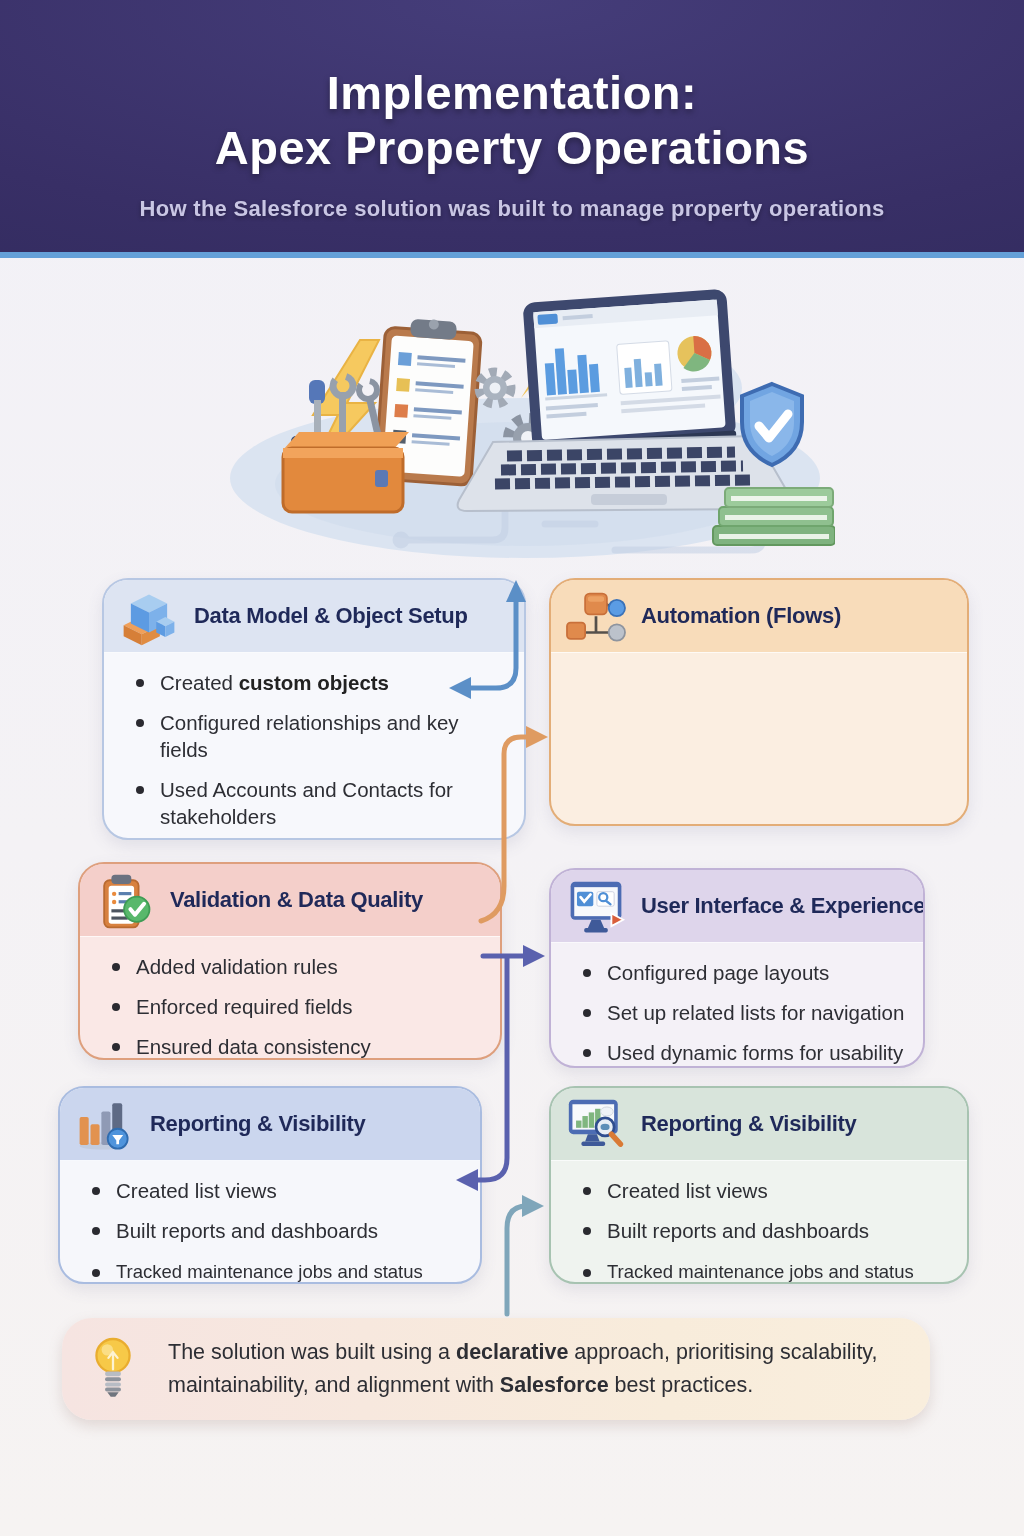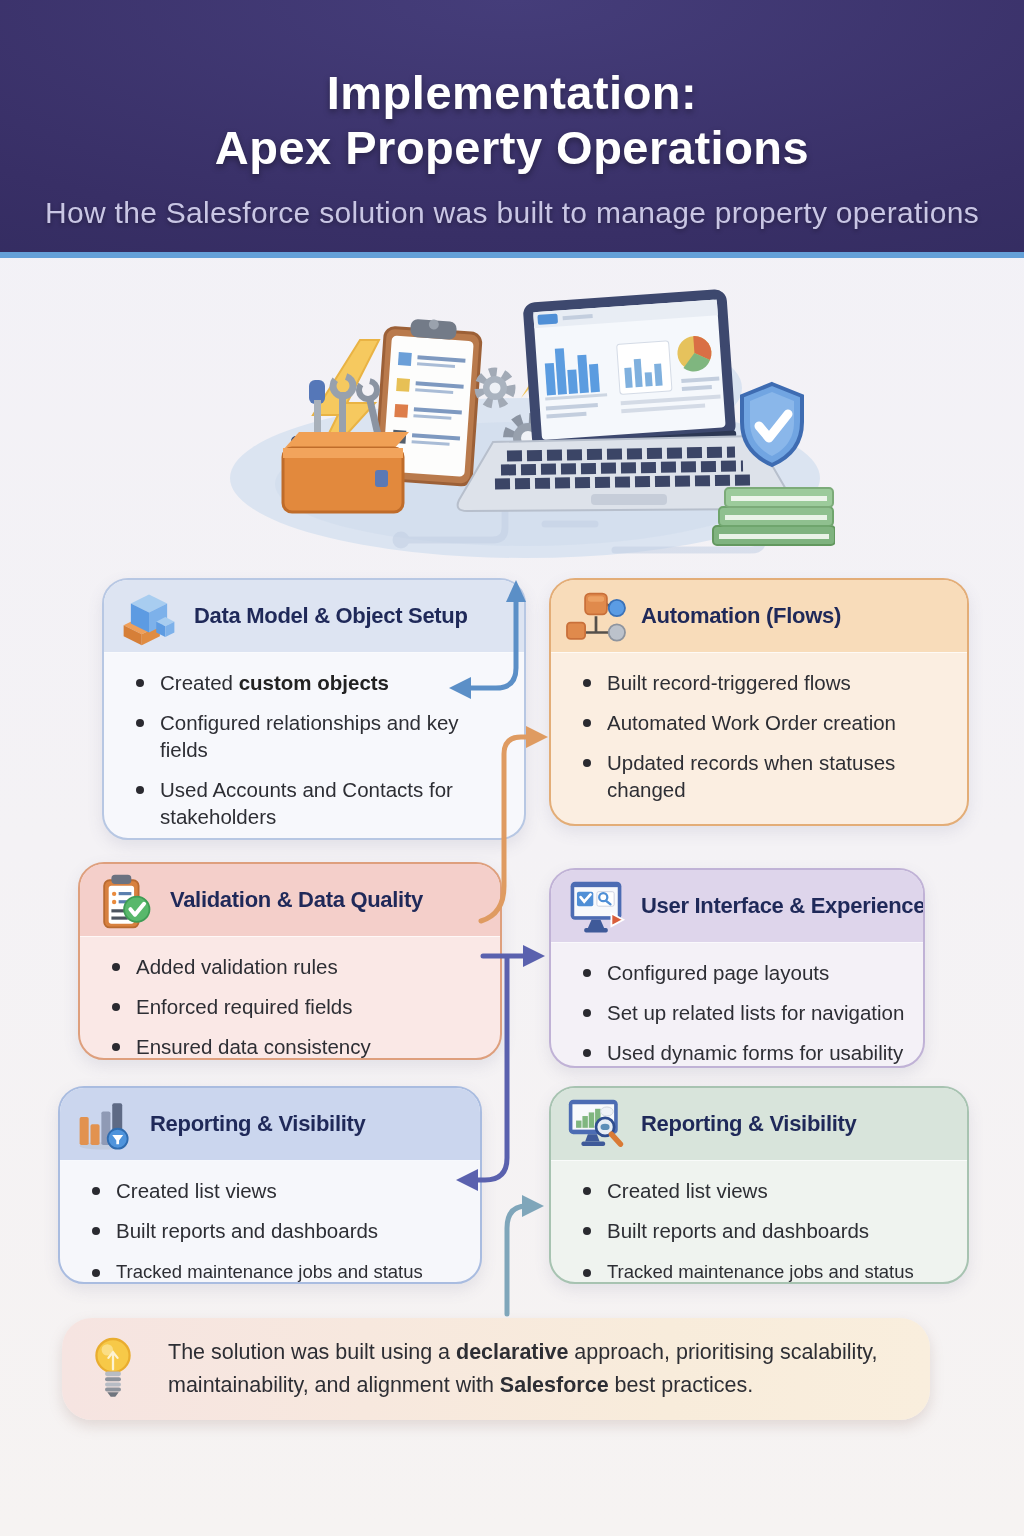--- a/index.html
+++ b/index.html
@@ -6,22 +6,22 @@
   .page{position:relative;width:1024px;height:1536px;margin:0 auto;overflow:hidden;
         background:linear-gradient(180deg,#f2f1f7 0%,#f4f2f5 55%,#f6f3f2 100%);
         font-family:"Liberation Sans",sans-serif;}
   
   .hero{position:absolute;left:0;top:0;width:100%;height:258px;
         background:radial-gradient(130% 170% at 50% 0%,#453d7a 0%,#382f66 55%,#2e295a 100%);
         border-bottom:6px solid #64a0d8;box-sizing:border-box;}
   .hero-inner{padding-top:58px;text-align:center;color:#fff;}
   .hero h1{margin:8px;font-size:47px;line-height:1.17;font-weight:700;letter-spacing:.5px;
            text-shadow:0 3px 6px rgba(0,0,0,.35);}
-  .hero .subtitle{margin-top:20px;font-size:30px;color:#c9c6e4;letter-spacing:.3px;
-           text-shadow:0 2px 4px rgba(0,0,0,.3);}
+  .hero .subtitle{margin-top:20px;font-size:22px;color:#c9c6e4;letter-spacing:.3px;
+           text-shadow:0 2px 4px rgba(0,0,0,.3);font-weight:bold;}
   
   .illustration{position:absolute;left:195px;top:288px;width:640px;height:282px;}
   
   .card{position:absolute;border-radius:26px;border:2px solid var(--bord,#ccc);
         background:var(--body,#fff);box-shadow:0 6px 16px rgba(90,90,130,.12);
         overflow:hidden;box-sizing:border-box;}
   .card-head{display:flex;align-items:center;gap:12px;height:72px;padding:0 8px 0 12px;
         background:var(--band,#eee);border-bottom:1px solid rgba(255,255,255,.85);}
   .icon{width:66px;height:60px;flex:0 0 66px;display:flex;align-items:center;justify-content:center;margin-top:4px;}
   .card-title{margin:0;font-size:22px;font-weight:700;color:#1f2959;letter-spacing:-.3px;white-space:nowrap;}
@@ -206,25 +206,20 @@
           </g>
           <rect x="24" y="5" width="24" height="23" rx="5" fill="#e08a4c" stroke="#c9703a" stroke-width="2"></rect>
           <rect x="27" y="8" width="18" height="6" rx="3" fill="#eda366" opacity=".9"></rect>
           <rect x="4" y="37" width="20" height="18" rx="4" fill="#e08a4c" stroke="#c9703a" stroke-width="2"></rect>
           <circle cx="59" cy="21" r="9" fill="#5b9ce4" stroke="#3a72b8" stroke-width="2"></circle>
           <circle cx="59" cy="48" r="9" fill="#bcc2cb" stroke="#8e949e" stroke-width="2"></circle>
         </svg>
       </span>
       <h2 class="card-title">Automation (Flows)</h2>
     </header>
-    <ul class="card-body">
-      <li><span>Built record-triggered flows</span></li>
-      <li><span>Automated Work Order creation</span></li>
-      <li><span>Updated records when statuses changed</span></li>
-    </ul>
   </section>
 
   <section class="card" style="left: 58px; top: 862px; width: 424px; height: 198px; margin-left: 20px; --band: #f4cfca; --body: #fae8e6; --bord: #de9f7d;">
     <header class="card-head">
       <span class="icon">
         <svg width="66" height="58" viewBox="0 0 72 64">
           <rect x="13" y="8" width="38" height="52" rx="6" fill="#d8813f" stroke="#b96a30" stroke-width="2"></rect>
           <rect x="18" y="14" width="28" height="42" rx="3" fill="#ffffff"></rect>
           <rect x="21" y="2" width="22" height="10" rx="4" fill="#6b7280"></rect>
           <circle cx="24" cy="23" r="2.4" fill="#e98a3c"></circle>

